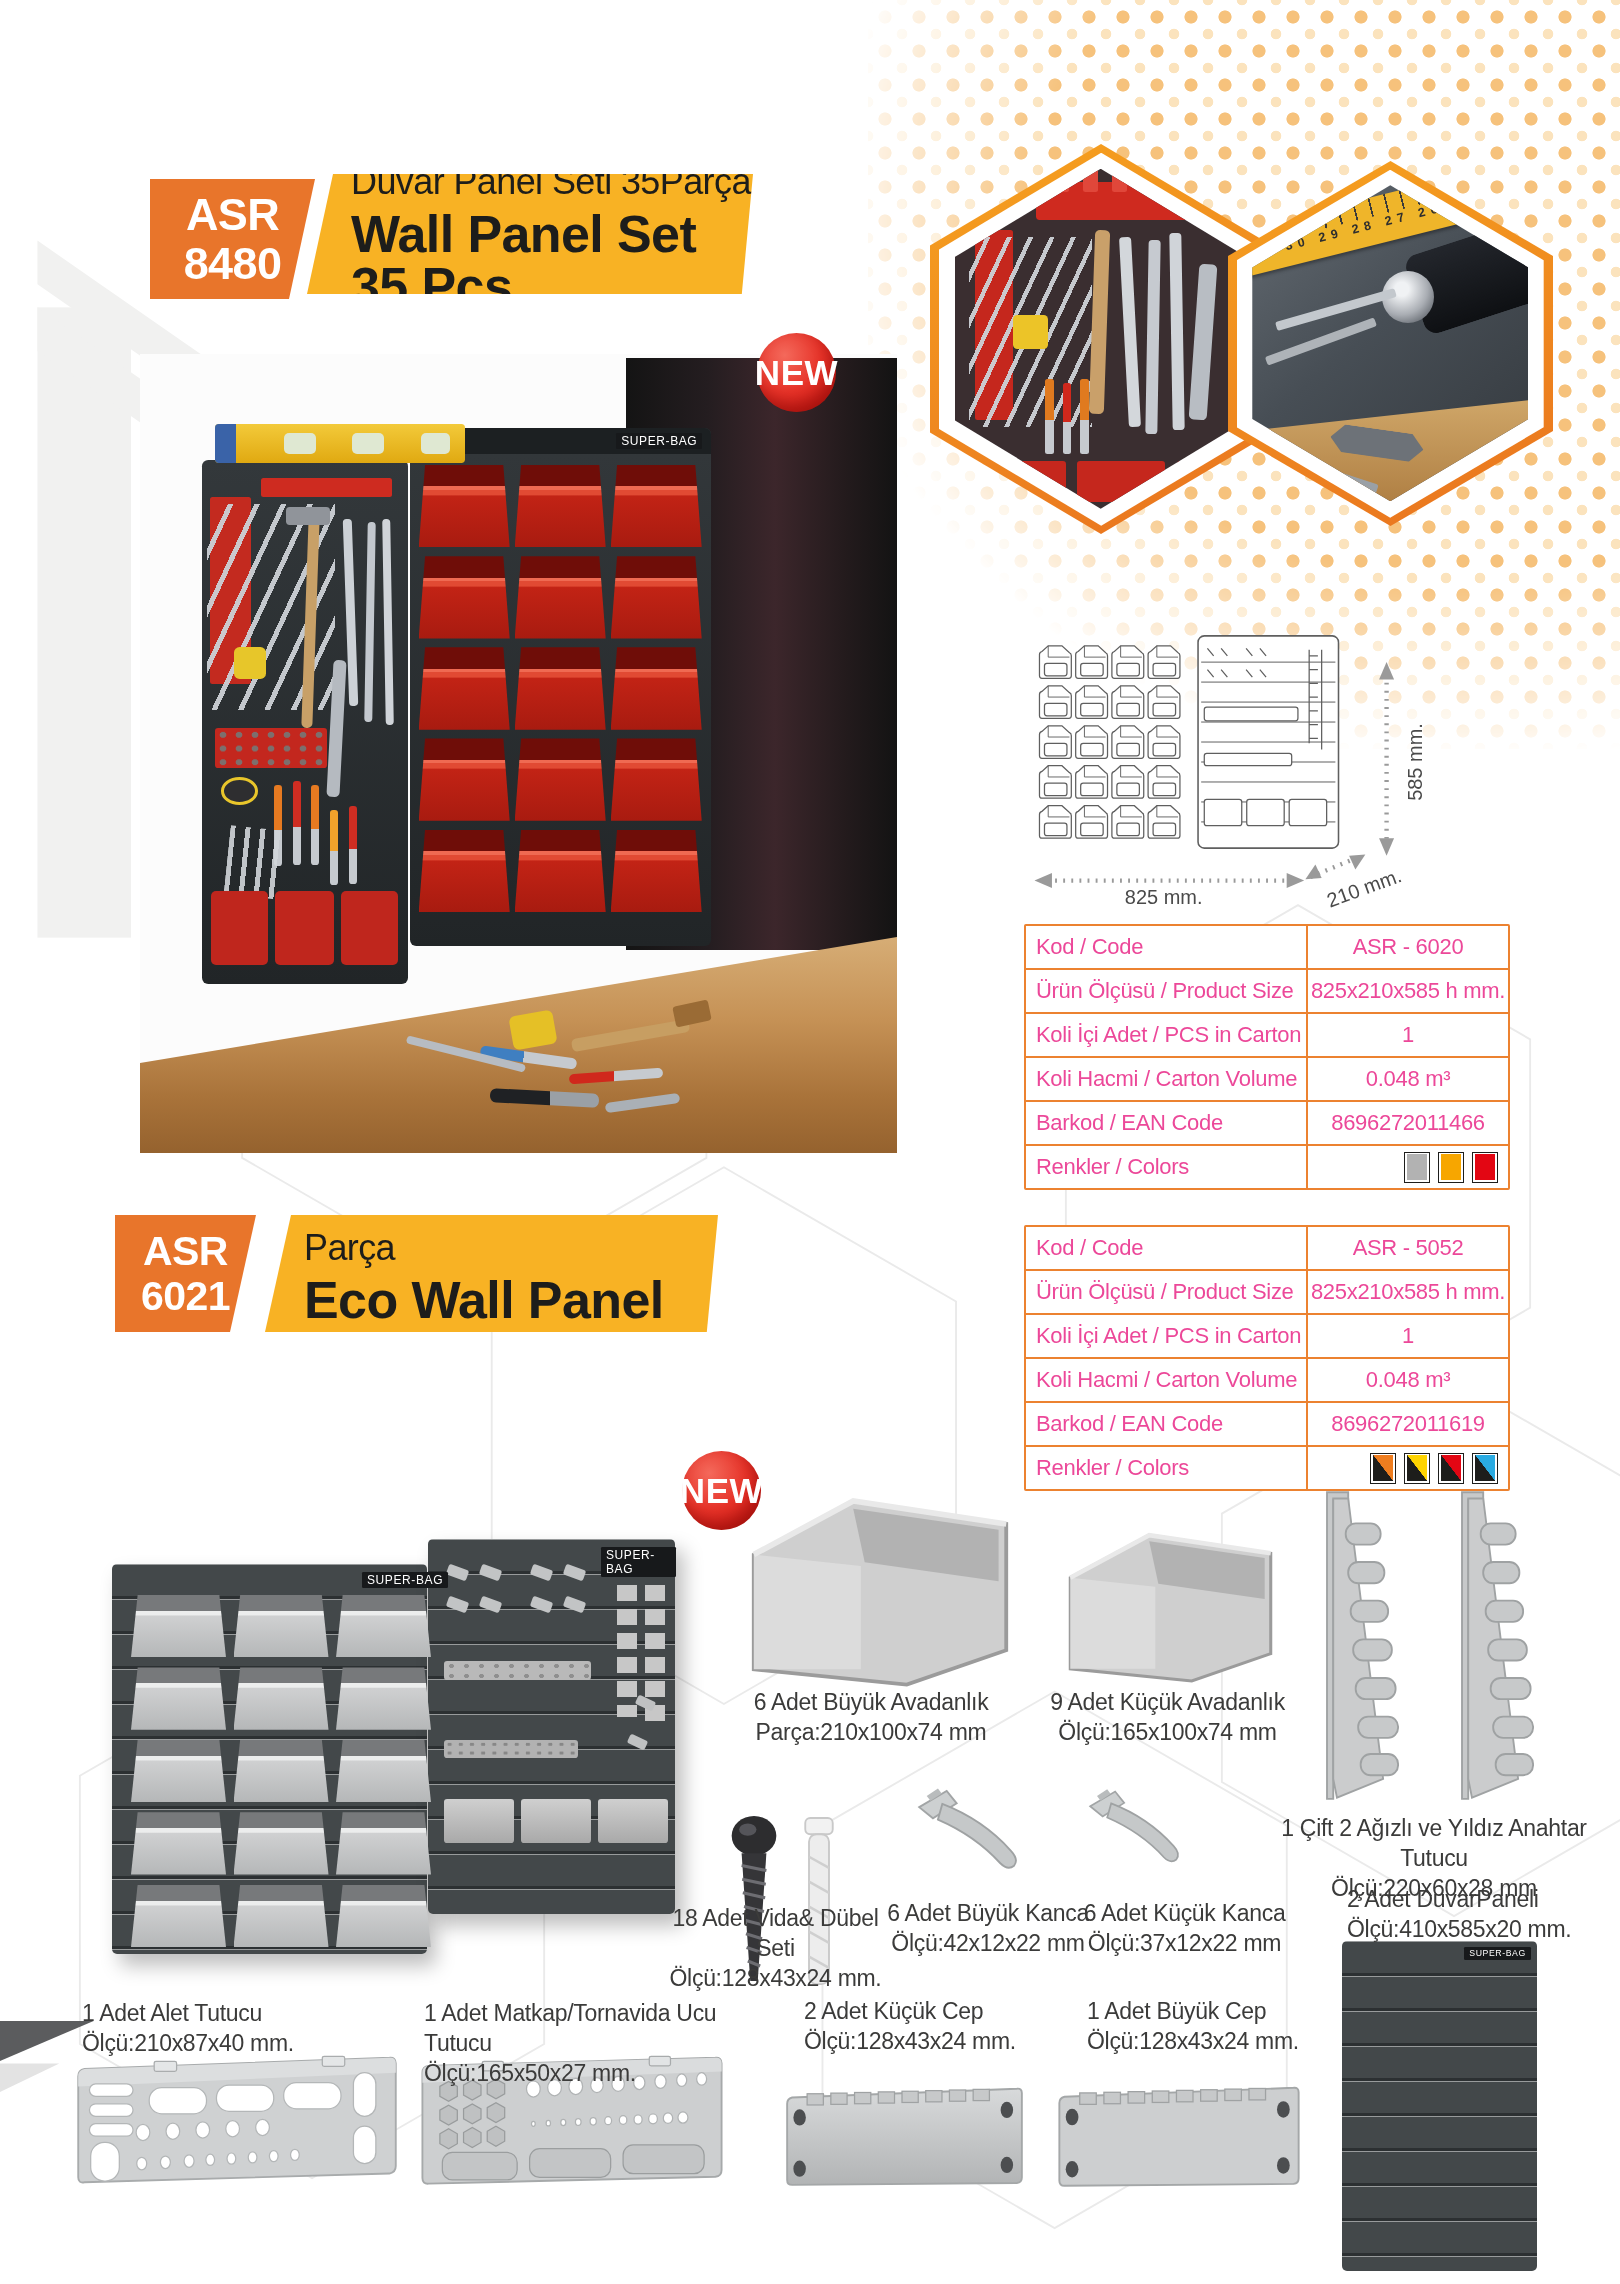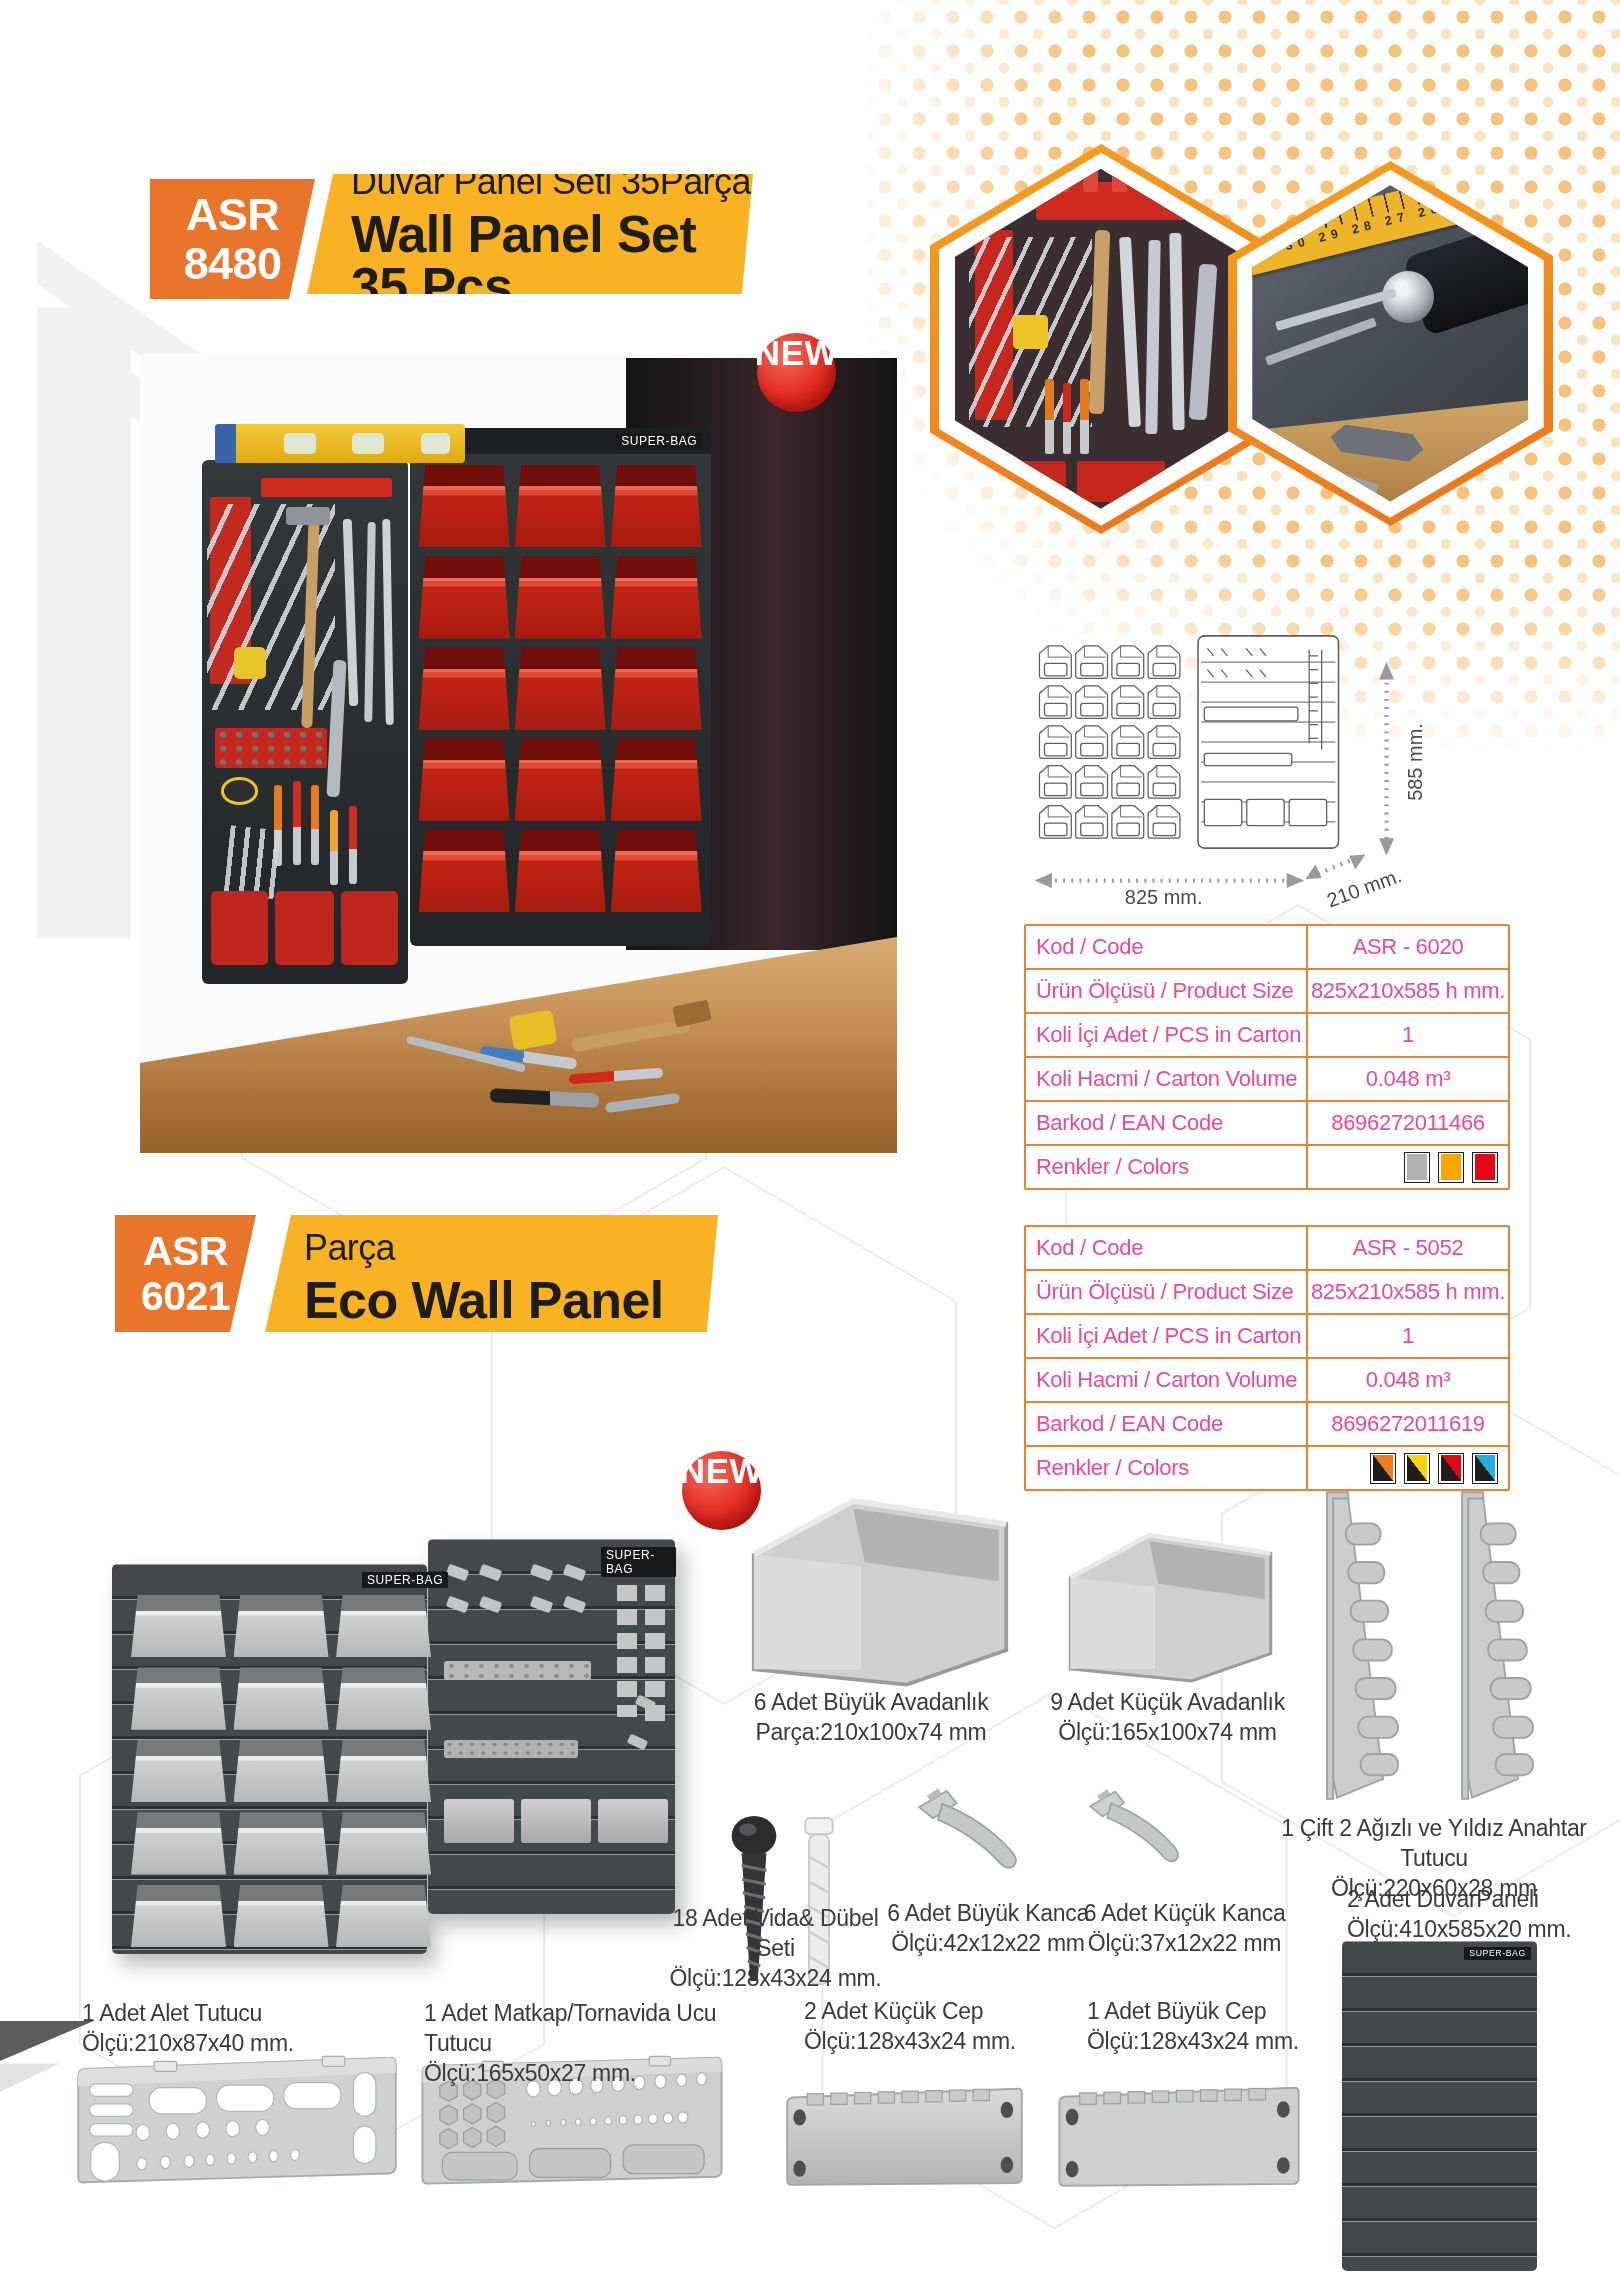--- a/index.html
+++ b/index.html
@@ -18,21 +18,21 @@
     mask-image:radial-gradient(110% 95% at 80% 28%, #000 52%, transparent 78%);
   }
   
   .hdr-orange{background:#e8752b;color:#fff;font-weight:bold;display:flex;flex-direction:column;
      align-items:center;justify-content:center;line-height:49px;font-size:45px;letter-spacing:-0.6px;
      clip-path:polygon(0 0,100% 0,calc(100% - 26px) 100%,0 100%);}
   .hdr-yellow{background:#f8b224;color:#1d1d1b;display:flex;flex-direction:column;justify-content:center;
      font-size:36px;line-height:52px;letter-spacing:-0.6px;
      clip-path:polygon(26px 0,100% 0,calc(100% - 11.2px) 100%,0 100%);}
   .hdr-yellow .en{font-weight:bold;font-size:52px;}
-  .new-badge{border-radius:50%;display:flex;align-items:flex-start;justify-content:center;
+  .new-badge{border-radius:50%;display:flex;align-items:center;justify-content:center;
      background:radial-gradient(circle at 35% 28%, #f4695b 0%, #e63228 48%, #d6211a 72%, #b3120b 100%);
      box-shadow:inset -5px -8.7px 13.7px rgba(100,0,0,.35);
      color:#fff;font-weight:bold;font-size:35px;letter-spacing:0.6px;z-index:30;}
   
   .spec-table{width:482px;border:2.5px solid #ec8230;background:#fff;border-radius:1.9px;z-index:5;}
   .spec-row{display:flex;height:42px;border-top:2.5px solid #ec8230;font-size:22px;color:#ec4899;}
   .spec-row:first-child{border-top:none;}
   .spec-label{flex:0 0 270px;display:flex;align-items:center;padding-left:10px;
      border-right:2.5px solid #ec8230;letter-spacing:-0.3px;}
   .spec-value{flex:1;display:flex;align-items:center;justify-content:center;letter-spacing:-0.3px;}

